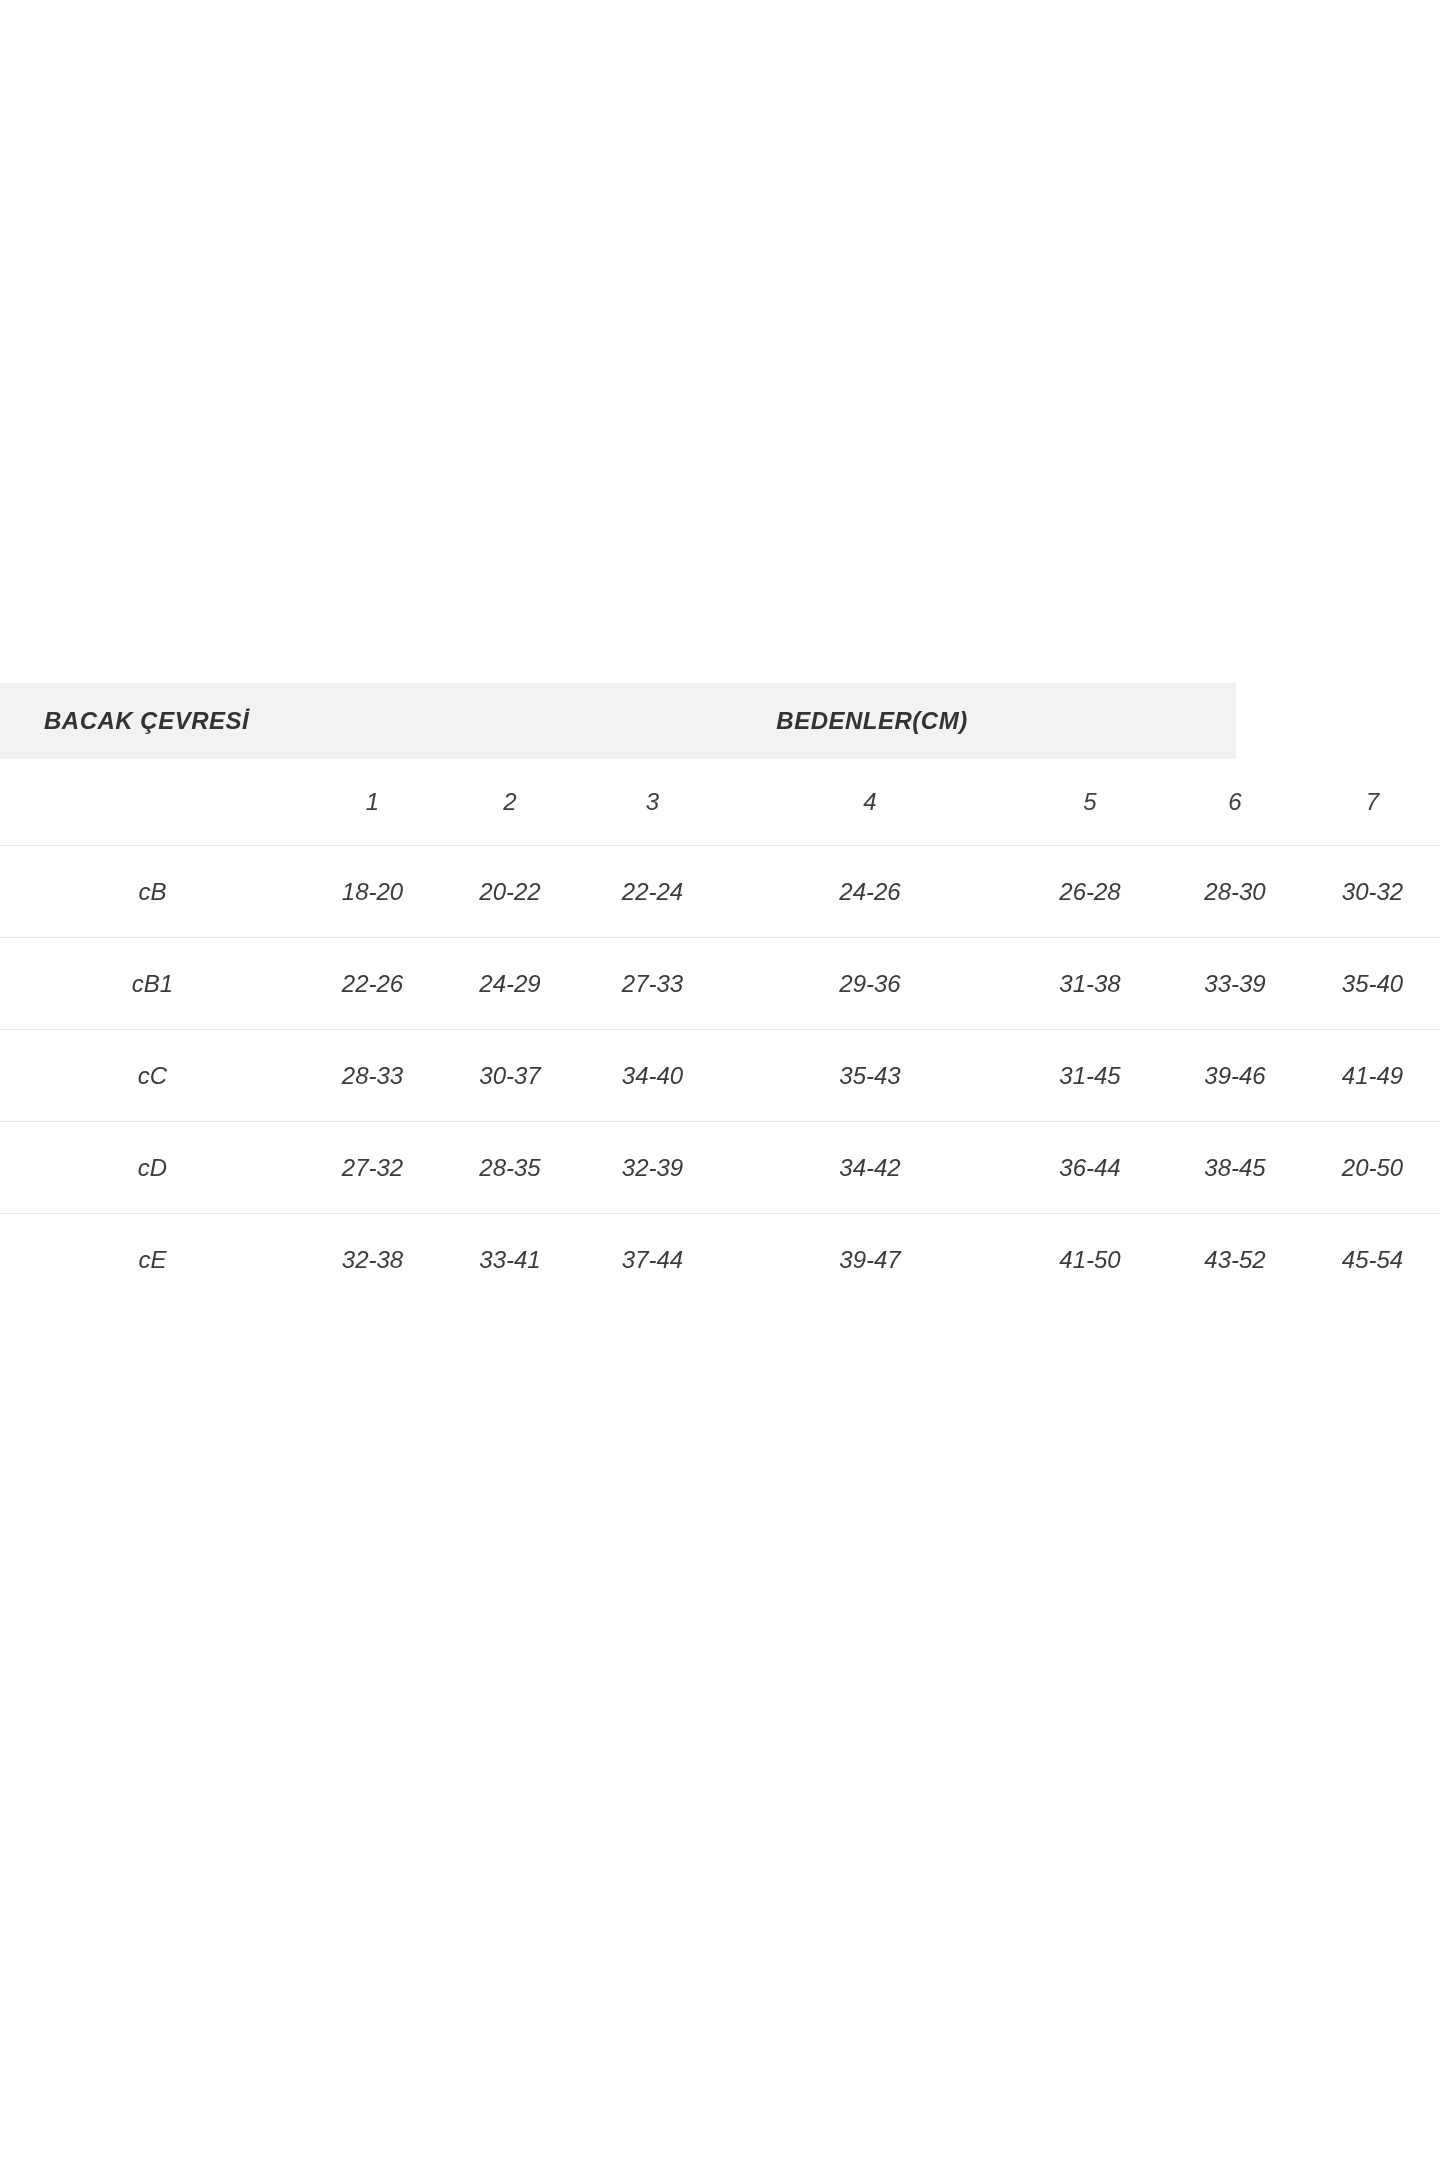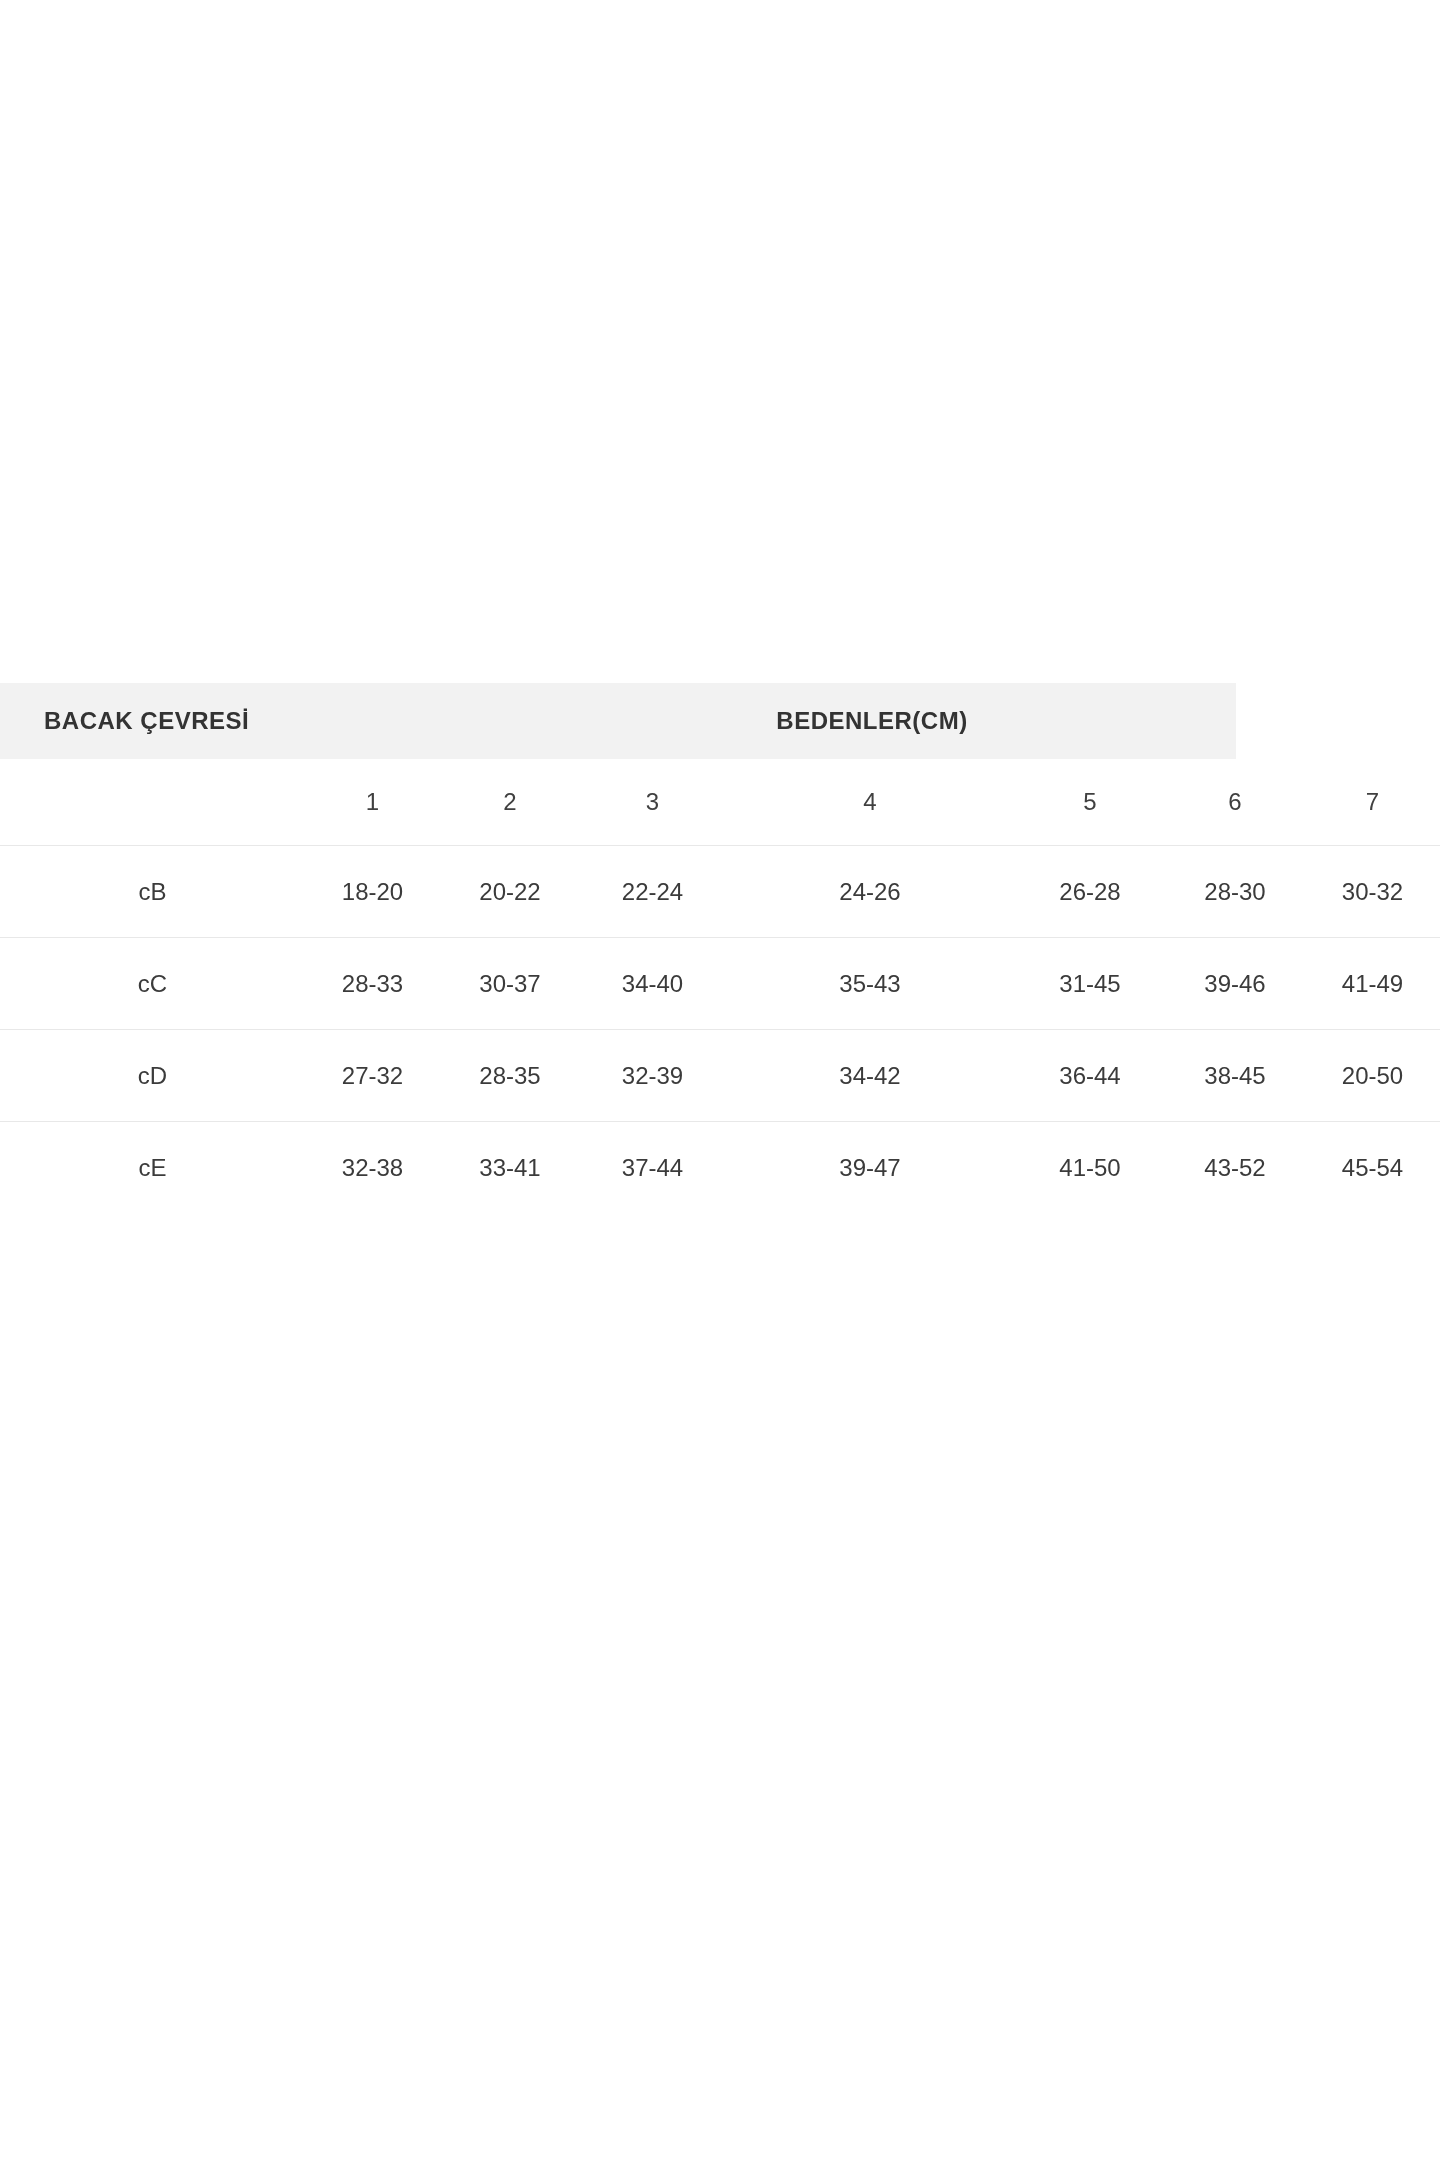--- a/index.html
+++ b/index.html
@@ -6,21 +6,21 @@
   html, body { background: #ffffff; }
   body {
     width: 1440px;
     height: 2160px;
     position: relative;
     font-family: "Liberation Sans", "DejaVu Sans", sans-serif;
     color: #3b3b3b;
     overflow: hidden;
   }
   .spacer-top { height: 683px; }
-  .size-table { width: 1236px; }
+  .size-table { width: 1236px; font-style: italic; }
 
   .table-header-band {
     position: relative;
     height: 76px;
     background: #f2f2f2;
     display: flex;
     align-items: center;
   }
   .table-header-band .left-label {
     position: absolute;
@@ -93,20 +93,30 @@
     <div class="row-label">cB</div>
     <div>18-20</div>
     <div>20-22</div>
     <div>22-24</div>
     <div>24-26</div>
     <div>26-28</div>
     <div>28-30</div>
     <div>30-32</div>
   </div>
 
+  <div class="grid-row data-row">
+    <div class="row-label">cB1</div>
+    <div>22-26</div>
+    <div>24-29</div>
+    <div>27-33</div>
+    <div>29-36</div>
+    <div>31-38</div>
+    <div>33-39</div>
+    <div>35-40</div>
+  </div>
 
   <div class="grid-row data-row">
     <div class="row-label">cC</div>
     <div>28-33</div>
     <div>30-37</div>
     <div>34-40</div>
     <div>35-43</div>
     <div>31-45</div>
     <div>39-46</div>
     <div>41-49</div>

